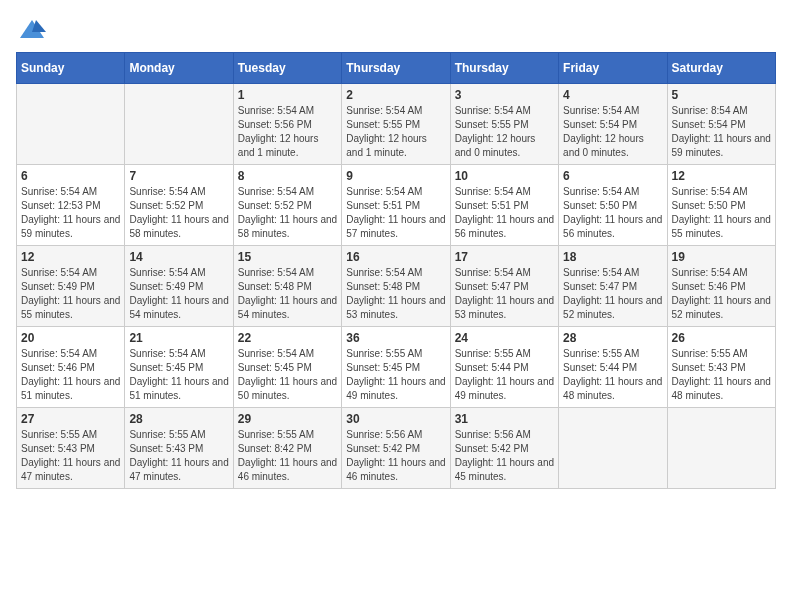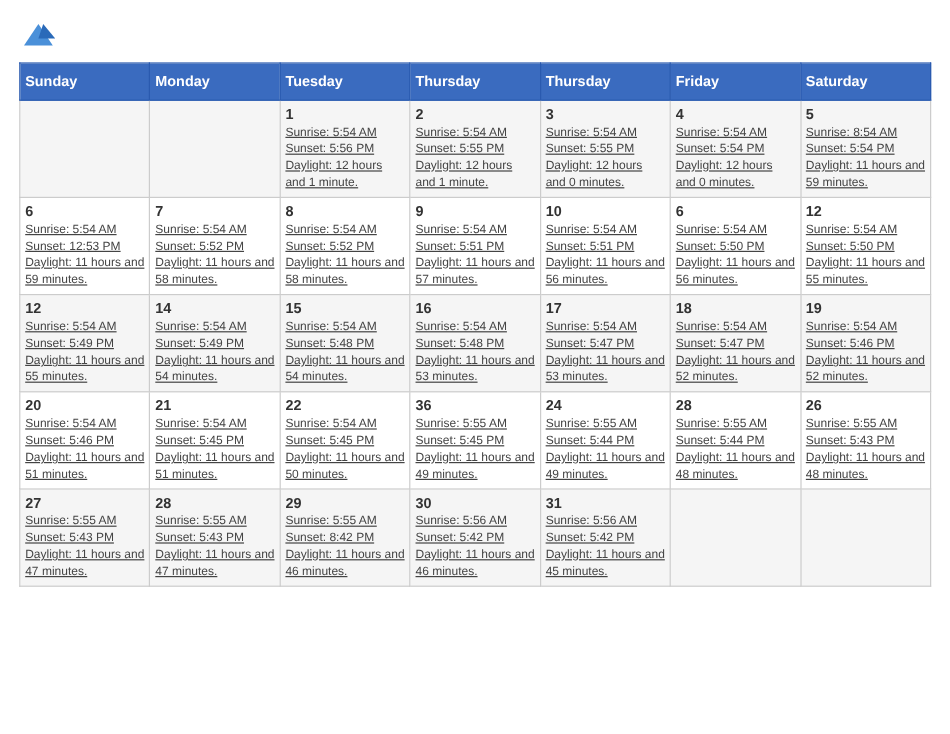--- a/index.html
+++ b/index.html
@@ -78,21 +78,20 @@
       font-weight: bold;
       font-size: 12px;
       color: #333;
       display: block;
       margin-bottom: 2px;
     }
     .day-info {
       font-size: 10px;
       color: #444;
       line-height: 1.4;
-      text-decoration: underline;
     }
   </style>
 </head>
 <body>
 
 <div class="header-top">
   <div class="logo">
     <div style="display:flex;flex-direction:column;align-items:flex-start;">
       <div style="display:flex;align-items:center;">
         <span class="logo-text-general"></span>

